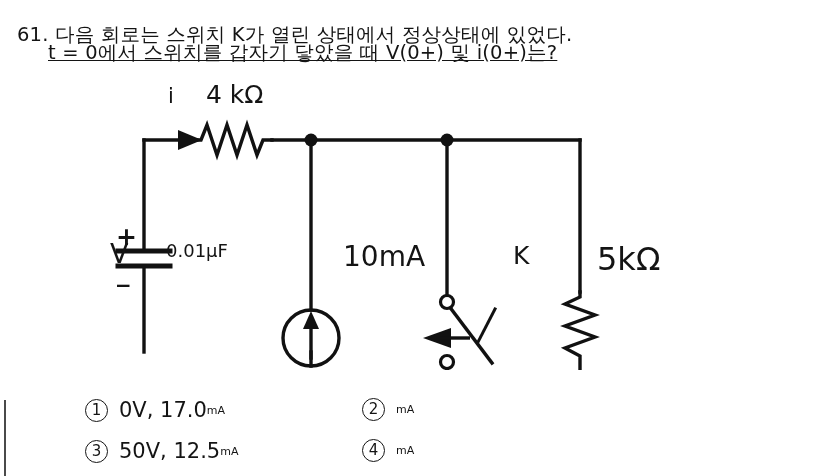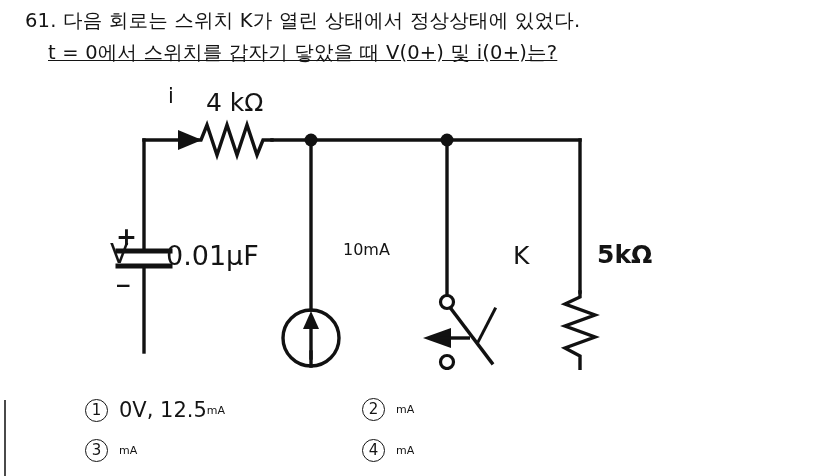--- a/index.html
+++ b/index.html
@@ -27,22 +27,21 @@
   .q-line {
     font-size: 19.5px;
     line-height: 30px;
     color: #141414;
     white-space: pre;
     letter-spacing: 0.2px;
   }
   #q-line-1 {
     position: absolute;
     left: 17px;
-    top: 6px;
-    margin-left: 8px;
+    top: 20px;
   }
   #q-line-2 {
     position: absolute;
     left: 48px;
     top: 38px;
     text-decoration: underline;
   }
 
   
   #circuit-figure {
@@ -58,26 +57,26 @@
     top: 0;
   }
 
   .clabel {
     position: absolute;
     white-space: pre;
     color: #141414;
     font-family: "DejaVu Sans", "Liberation Sans", sans-serif;
   }
   #label-i       { left: 168px; top: 4px;   font-size: 21px; }
-  #label-4k      { left: 206px; top: 8px;   font-size: 25px; }
+  #label-4k      { left: 206px; top: 0px;   font-size: 25px; }
   #label-V       { left: 110px; top: 158px; font-size: 27px; }
-  #label-cap     { left: 166px; top: 160px; font-size: 27px; }
-  #label-src     { left: 343px; top: 160px; font-size: 16px; }
+  #label-cap     { left: 166px; top: 160px; font-size: 18px; }
+  #label-src     { left: 343px; top: 160px; font-size: 28px; }
   #label-K       { left: 513px; top: 161px; font-size: 25px; }
-  #label-5k      { left: 597px; top: 160px; font-size: 25px; font-weight: bold; }
+  #label-5k      { left: 597px; top: 160px; font-size: 32px; }
 
   
   #answers {
     position: absolute;
     left: 0;
     top: 392px;
     width: 826px;
     height: 84px;
   }
   .answer {
@@ -177,29 +176,30 @@
   <div class="clabel" id="label-K">K</div>
   <div class="clabel" id="label-5k">5kΩ</div>
 
   <div class="clabel" style="left:116px; top:142px; font-size:25px; font-weight:700;">+</div>
   <div class="clabel" style="left:117px; top:178px; font-size:25px; font-weight:700;">_</div>
 </div>
 
 <div id="answers">
   <div class="answer" id="answer-1">
     <span class="num">1</span>
-    <span>0V, 12.5</span>
+    <span>0V, 17.0</span>
     <span class="unit">mA</span>
   </div>
   <div class="answer" id="answer-2">
     <span class="num">2</span>
     <span class="unit">mA</span>
   </div>
   <div class="answer" id="answer-3">
     <span class="num">3</span>
+    <span>50V, 12.5</span>
     <span class="unit">mA</span>
   </div>
   <div class="answer" id="answer-4">
     <span class="num">4</span>
     <span class="unit">mA</span>
   </div>
 </div>
 
 <div id="page-rule"></div>
 

